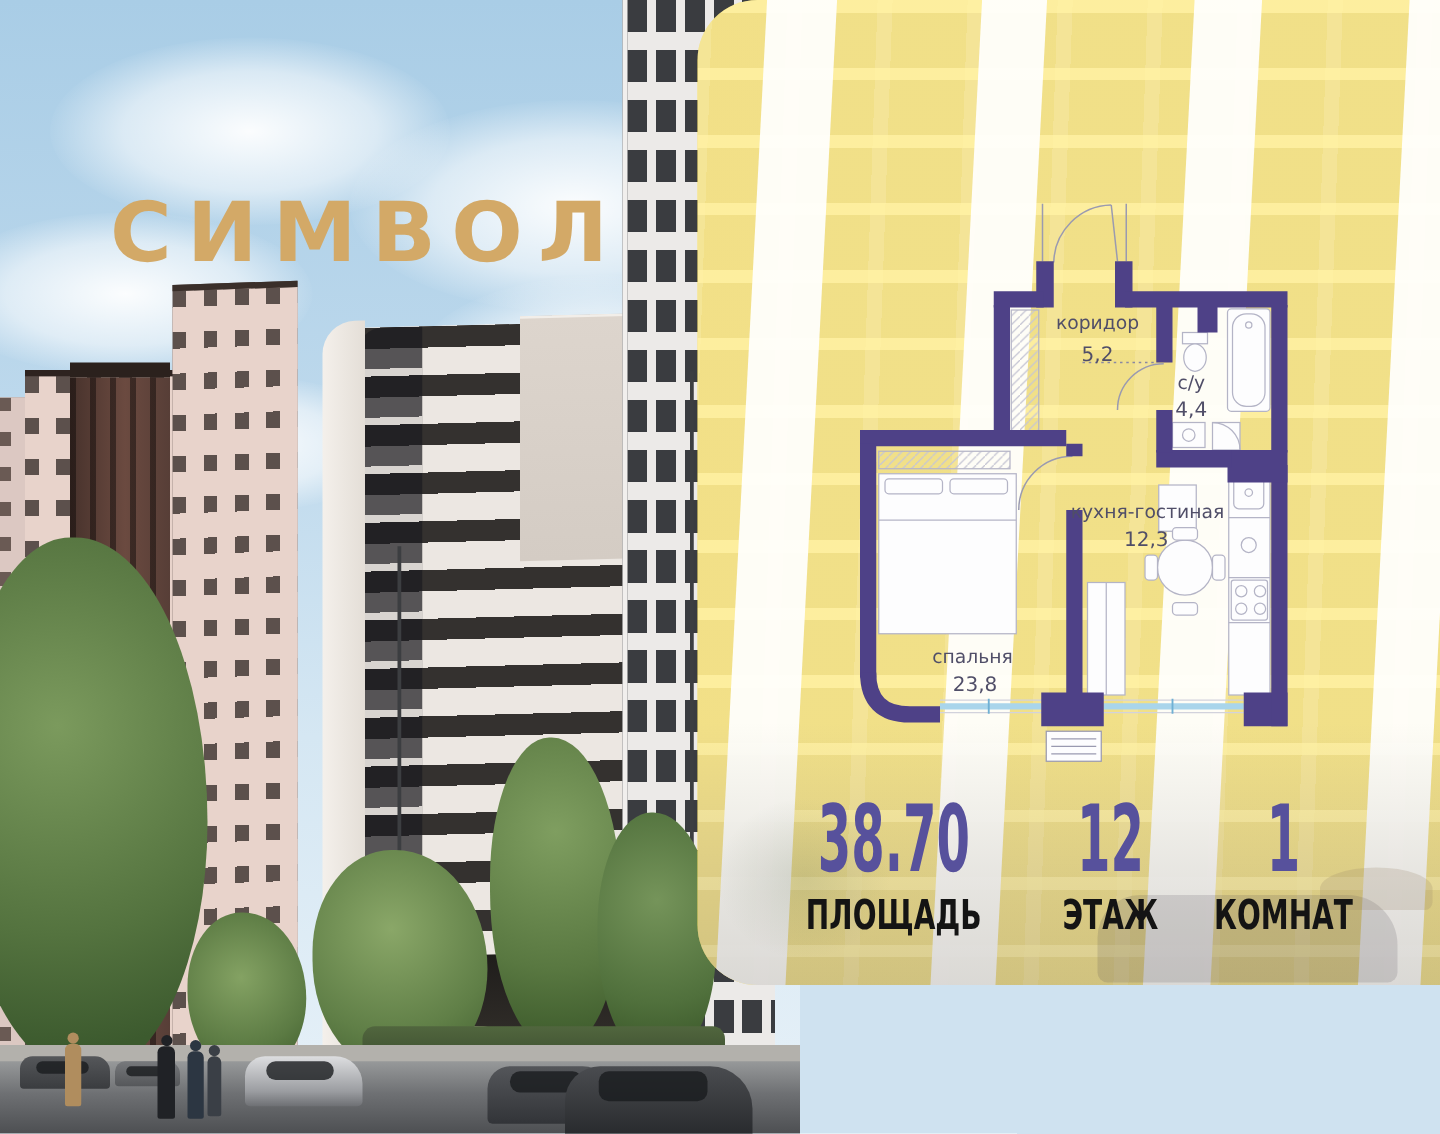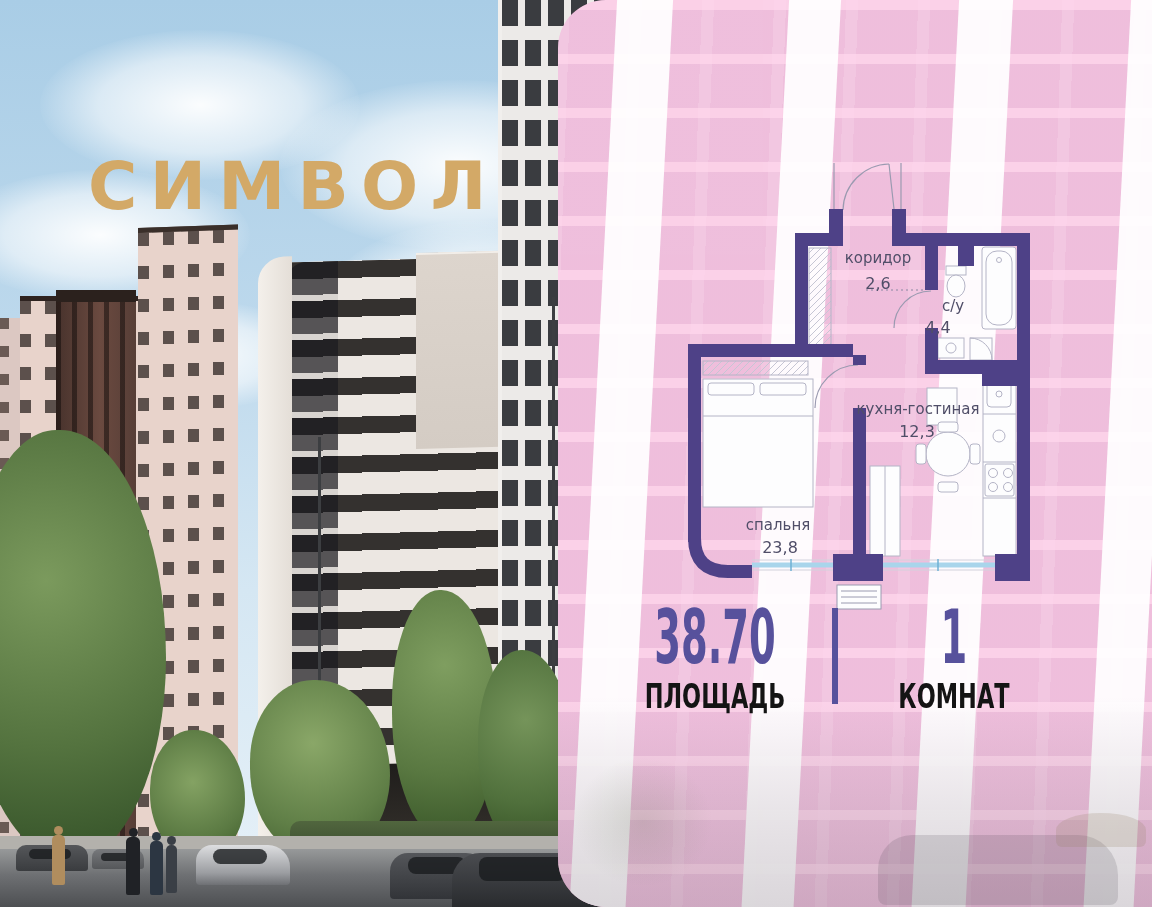--- a/index.html
+++ b/index.html
@@ -27,34 +27,34 @@
   .road{position:absolute;left:0;bottom:0;width:640px;height:58px;background:linear-gradient(180deg,#97999a,#6e7073 45%,#4d4f52);}
   .car{position:absolute;}
   .car .win{position:absolute;left:18%;top:4px;width:58%;height:38%;border-radius:8px;background:rgba(25,27,30,.8);}
   .person{position:absolute;border-radius:5px 5px 2px 2px;}
   .person .head{position:absolute;left:50%;top:-9px;width:9px;height:9px;margin-left:-4.5px;border-radius:50%;background:inherit;}
   .lamp{position:absolute;background:#3c3e41;width:3px;}
   .umbrella{position:absolute;background:#c9bda7;border-radius:50% 50% 6px 6px;}
   .logo{position:absolute;left:88px;top:148px;width:400px;text-align:center;font-size:66px;font-weight:700;letter-spacing:12px;color:#d3a967;transform:scaleX(1.02);transform-origin:left;}
 
   
-  .panel{position:absolute;left:558px;top:0;width:594px;height:907px;background:#f9a8d4;border-radius:48px 0 0 48px;overflow:hidden;}
+  .panel{position:absolute;left:558px;top:0;width:594px;height:788px;background:#fde047;border-radius:48px 0 0 48px;overflow:hidden;}
   .panel-facade{position:absolute;inset:0;opacity:.5;background-image:repeating-linear-gradient(180deg,rgba(255,255,255,.9) 0 10px,rgba(222,222,232,.6) 10px 54px),repeating-linear-gradient(92deg,rgba(255,255,255,.85) 0 12px,rgba(228,228,236,.5) 12px 72px);}
   .pcol{position:absolute;top:-20px;height:110%;background:rgba(255,255,255,.92);transform:skewX(-3deg);}
   .panel-street{position:absolute;left:0;right:0;bottom:0;height:210px;background:linear-gradient(180deg,rgba(255,255,255,0),rgba(118,114,122,.16) 55%,rgba(92,88,96,.22));}
   .pf-car{position:absolute;left:320px;bottom:2px;width:240px;height:70px;background:rgba(66,64,72,.16);border-radius:34px 40px 8px 8px;}
   .pf-green{position:absolute;left:15px;bottom:20px;width:140px;height:130px;background:radial-gradient(ellipse,rgba(108,124,92,.18),rgba(108,124,92,0) 70%);}
   .pf-umb{position:absolute;right:6px;bottom:60px;width:90px;height:34px;background:rgba(150,132,104,.22);border-radius:50% 50% 6px 6px;}
 
   .plan{position:absolute;left:62px;top:148px;width:450px;height:497px;}
   .plan svg{position:absolute;inset:0;}
   .plan-label{position:absolute;transform:translateX(-50%);color:#504e68;font-size:15px;white-space:nowrap;}
   .plan-num{font-size:16px;}
 
-  .stats{position:absolute;left:40px;top:604px;width:472px;display:flex;}
+  .stats{position:absolute;left:40px;top:639px;width:472px;display:flex;}
   .stat{flex:1;text-align:center;}
   .stat-value{font-size:74px;line-height:.9;font-weight:700;color:#57519c;transform:scaleX(.52);transform-origin:center;white-space:nowrap;}
   .stat-label{margin-top:9px;font-size:33px;line-height:1;font-weight:700;color:#141414;transform:scaleX(.68);transform-origin:center;white-space:nowrap;}
   .stat-div{width:3px;height:96px;margin-top:4px;background:#57519c;}
 </style>
 </head>
 <body>
 
 <div class="card">
 
@@ -227,35 +227,39 @@
           <rect x="305" y="96" width="13" height="46"></rect>
           <rect x="305" y="180" width="13" height="34"></rect>
           <rect x="338" y="96" width="16" height="22"></rect>
           <rect x="233" y="207" width="13" height="10"></rect>
           <rect x="233" y="260" width="13" height="148"></rect>
           <path d="M74.5 390 Q74.5 423.5 108 423.5 L132 423.5" stroke="#4e4187" stroke-width="13" fill="none"></path>
         </g>
       </svg>
 
       <div class="plan-label" style="left:258px;top:101px;">коридор</div>
-      <div class="plan-label plan-num" style="left:258px;top:126px;">2,6</div>
+      <div class="plan-label plan-num" style="left:258px;top:126px;">5,2</div>
       <div class="plan-label" style="left:333px;top:149px;">с/у</div>
-      <div class="plan-label plan-num" style="left:318px;top:170px;">4,4</div>
+      <div class="plan-label plan-num" style="left:333px;top:170px;">4,4</div>
       <div class="plan-label" style="left:298px;top:252px;">кухня-гостиная</div>
       <div class="plan-label plan-num" style="left:297px;top:274px;">12,3</div>
       <div class="plan-label" style="left:158px;top:368px;">спальня</div>
       <div class="plan-label plan-num" style="left:160px;top:390px;">23,8</div>
     </div>
 
     <div class="stats">
       <div class="stat">
         <div class="stat-value">38.70</div>
         <div class="stat-label">ПЛОЩАДЬ</div>
       </div>
       <div class="stat-div"></div>
+      <div class="stat">
+        <div class="stat-value">12</div>
+        <div class="stat-label">ЭТАЖ</div>
+      </div>
       <div class="stat-div"></div>
       <div class="stat">
         <div class="stat-value">1</div>
         <div class="stat-label">КОМНАТ</div>
       </div>
     </div>
   </div>
 </div>
 
 </body></html>

